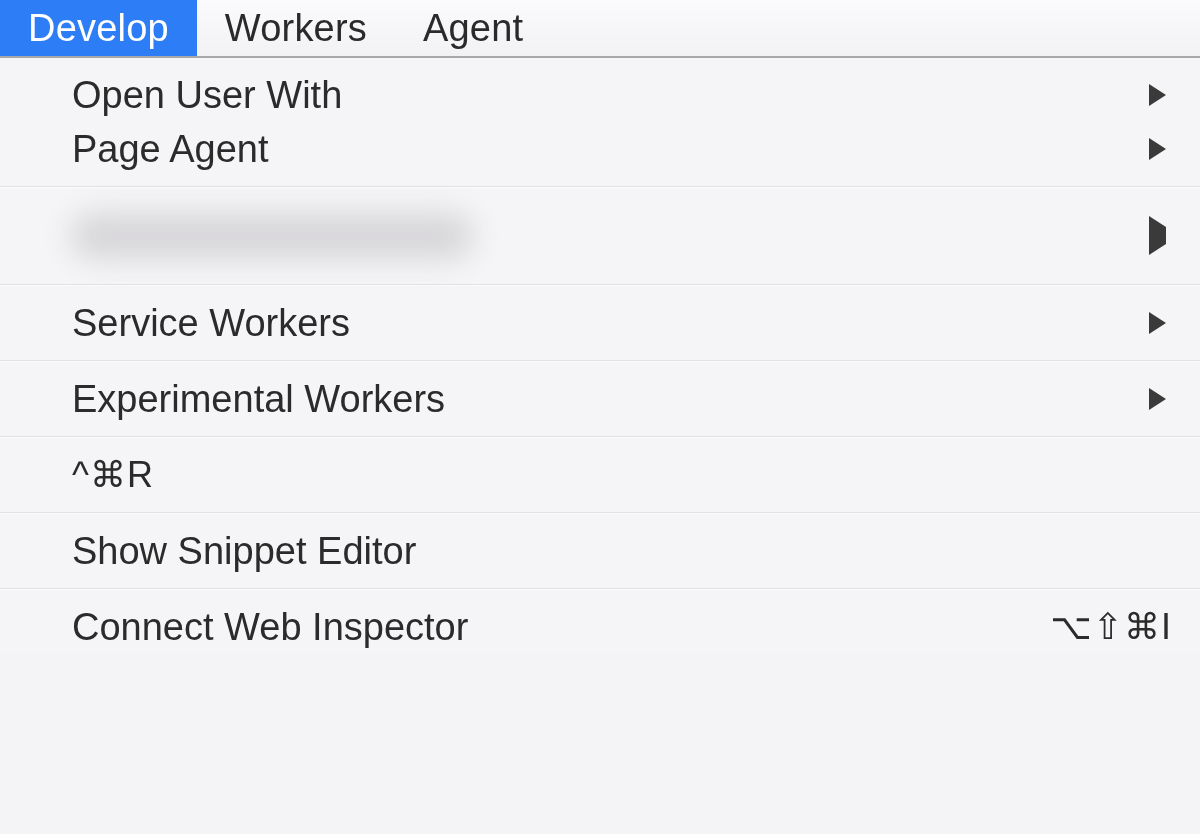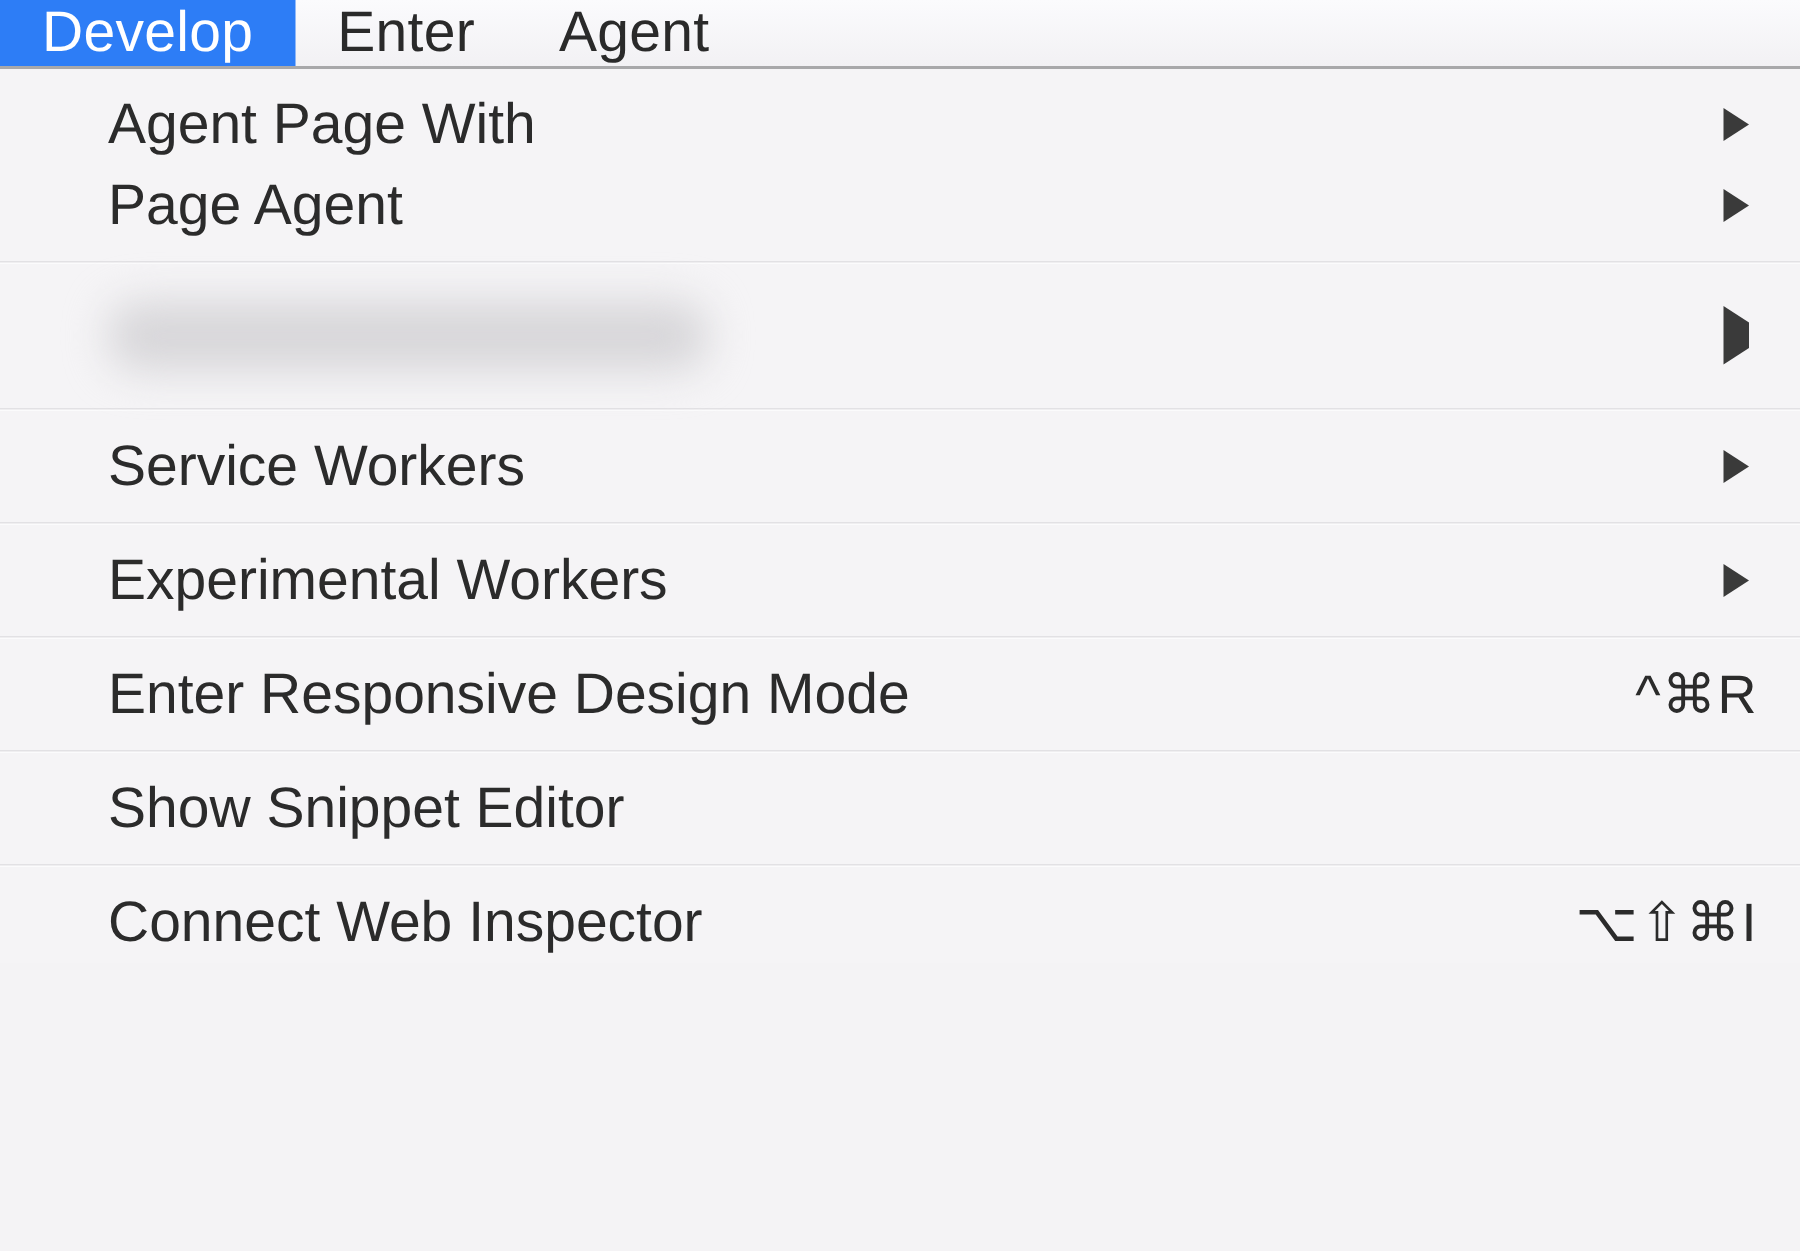--- a/index.html
+++ b/index.html
@@ -6,21 +6,21 @@
   html, body { width: 1200px; height: 834px; overflow: hidden; }
   body {
     font-family: -apple-system, "Helvetica Neue", Helvetica, Arial, sans-serif;
     background: #f4f3f5;
     color: #262626;
   }
 
   
   .menubar {
     width: 100%;
-    height: 46px;
+    height: 58px;
     display: flex;
     align-items: stretch;
     background: linear-gradient(#fbfbfd, #f2f1f4);
     border-bottom: 2px solid #a8a8aa;
   }
   .menubar .menu-title {
     display: flex;
     align-items: center;
     padding: 0 28px;
     font-size: 38px;
@@ -95,32 +95,32 @@
 
 </style>
 </head>
 <body>
 
 <div class="menubar">
   <div class="menu-title selected">
     <span>Develop</span>
   </div>
   <div class="menu-title">
-    <span>Enter</span>
+    <span>Workers</span>
   </div>
   <div class="menu-title">
     <span>Agent</span>
   </div>
 </div>
 
 <div class="menu-panel">
 
   <div class="group">
     <div class="menu-item">
-      <span class="left">Agent Page With</span>
+      <span class="left">Open User With</span>
       <span class="right">
         <span class="triangle"></span>
       </span>
     </div>
     <div class="menu-item">
       <span class="left">Page Agent</span>
       <span class="right">
         <span class="triangle"></span>
       </span>
     </div>
@@ -154,21 +154,20 @@
       <span class="right">
         <span class="triangle"></span>
       </span>
     </div>
   </div>
 
   <div class="sep"></div>
 
   <div class="group">
     <div class="menu-item">
-      <span class="left">Enter Responsive Design Mode</span>
       <span class="right shortcut">^⌘R</span>
     </div>
   </div>
 
   <div class="sep"></div>
 
   <div class="group">
     <div class="menu-item">
       <span class="left">Show Snippet Editor</span>
       <span class="right"></span>

